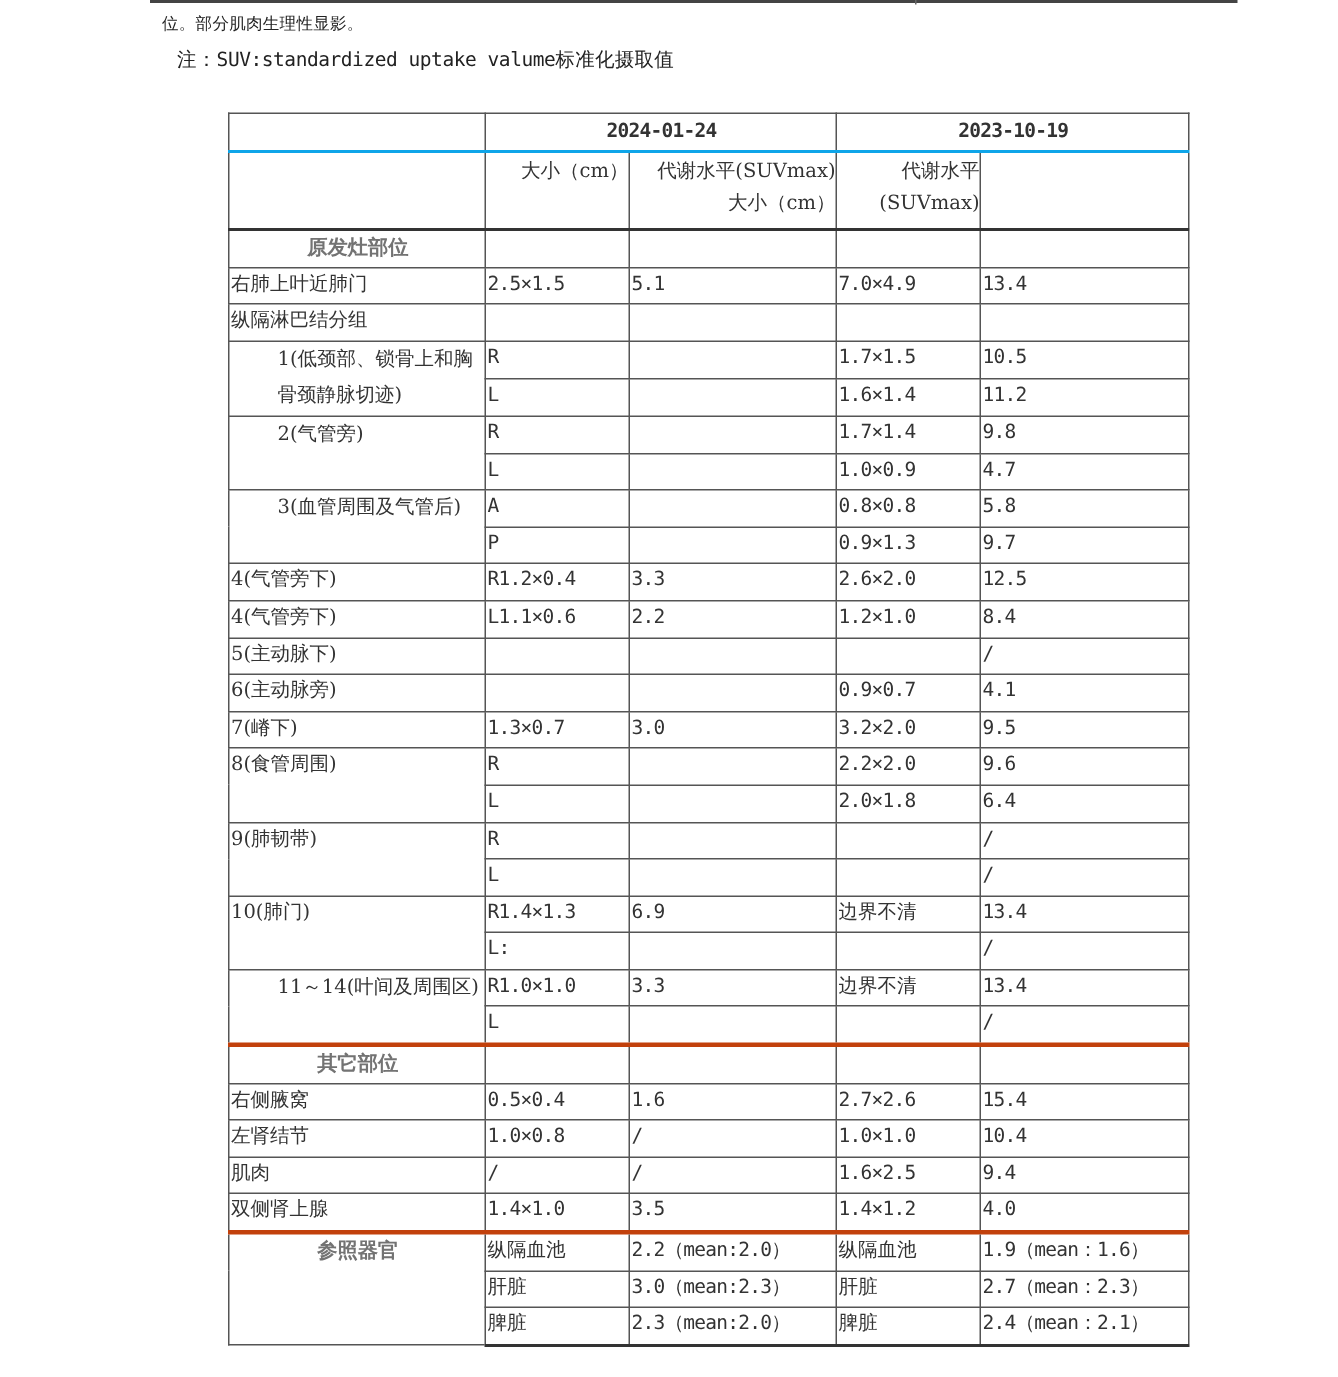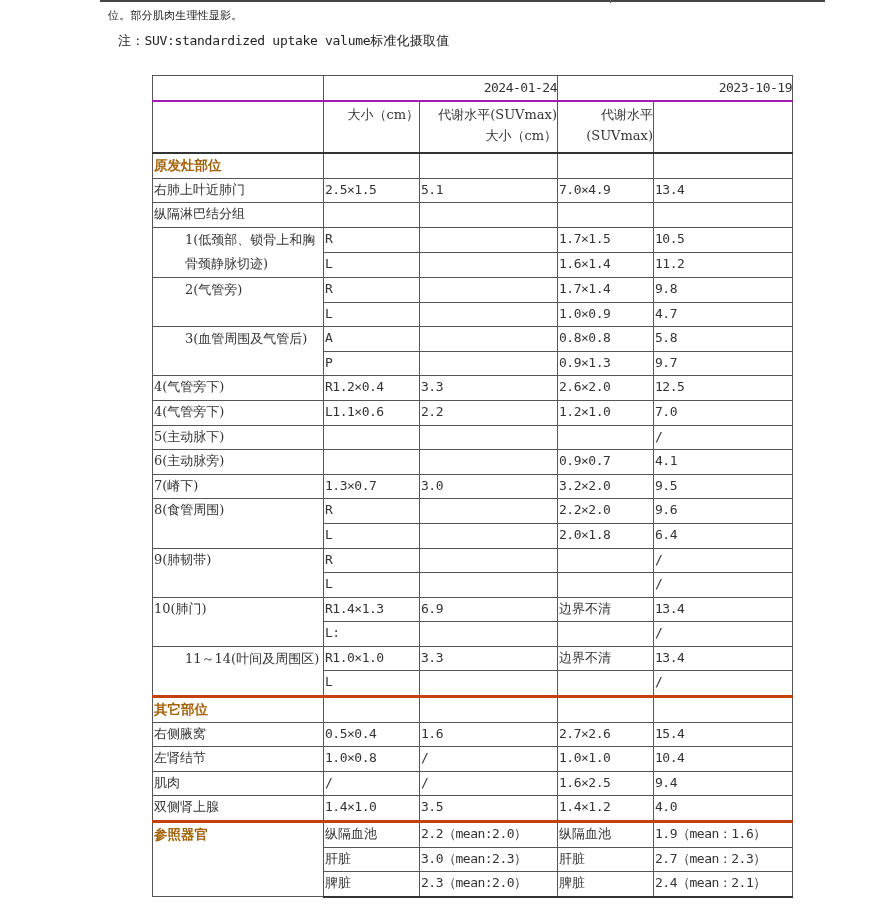--- a/index.html
+++ b/index.html
@@ -14,27 +14,27 @@
 
   table.pet { position:absolute; left:152px; top:75px; border-collapse:collapse;
               table-layout:fixed; width:640px; font-size:13px; }
   table.pet td { border:1px solid #555; padding:0 0 0 1px; height:23.6px; line-height:22px;
                  vertical-align:top; white-space:nowrap; overflow:hidden; color:#333; }
   table.pet col.c0 { width:171px; }
   table.pet col.c1 { width:96px; }
   table.pet col.c2 { width:138px; }
   table.pet col.c3 { width:96px; }
   table.pet col.c4 { width:139px; }
-  table.pet tr.hdr1 td { height:24px; text-align:right; vertical-align:middle; border-bottom:2px solid #a21caf; }
+  table.pet tr.hdr1 td { height:24px; text-align:center; vertical-align:middle; border-bottom:2px solid #0ea5e9;font-weight:bold; }
   table.pet tr.hdr2 td { height:48px; line-height:21px; white-space:normal; padding-top:2px;text-align:right; }
   table.pet tr.hdr2 td.left-pad { padding-left:8px; }
   table.pet tr.hdr2 td.sub-c3 { padding-left:2px; }
   table.pet tr.section td { border-top:2px solid #333; }
   table.pet tr.thick-top td { border-top:3px solid #c2410c; }
-  table.pet td.bold { font-weight:bold; font-family: "DejaVu Sans", "Liberation Sans", sans-serif; font-size:13.5px; color:#a16207; }
+  table.pet td.bold { font-weight:bold; font-family: "DejaVu Sans", "Liberation Sans", sans-serif; font-size:13.5px; color:#737373;text-align:center; }
   table.pet td.group { line-height:24.6px; white-space:normal;padding-left:32px; }
   table.pet tr.last td { border-bottom:2px solid #333; }
   .num { font-family: "DejaVu Sans Mono", "Liberation Mono", monospace; font-size:13px; letter-spacing:-0.5px; }
 </style>
 </head>
 <body>
 
 <div class="topline"></div>
 <div class="topline-tick"></div>
 
@@ -134,21 +134,21 @@
       <td class="num">3.3</td>
       <td class="num">2.6×2.0</td>
       <td class="num">12.5</td>
     </tr>
 
     <tr>
       <td>4(气管旁下)</td>
       <td class="num">L1.1×0.6</td>
       <td class="num">2.2</td>
       <td class="num">1.2×1.0</td>
-      <td class="num">7.0</td>
+      <td class="num">8.4</td>
     </tr>
 
     <tr>
       <td>5(主动脉下)</td>
       <td class="num"></td>
       <td class="num"></td>
       <td class="num"></td>
       <td class="num">/</td>
     </tr>
 

